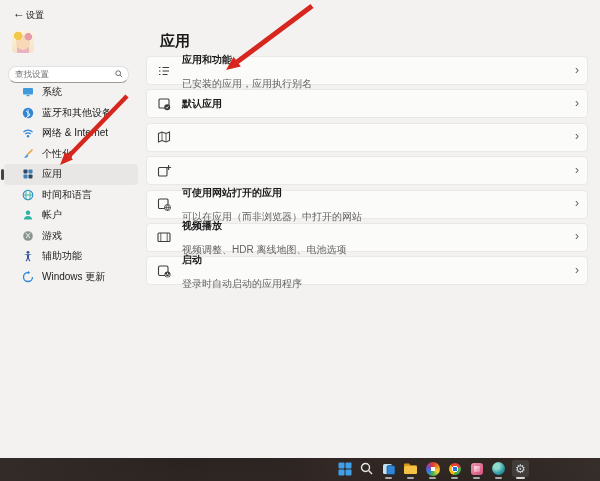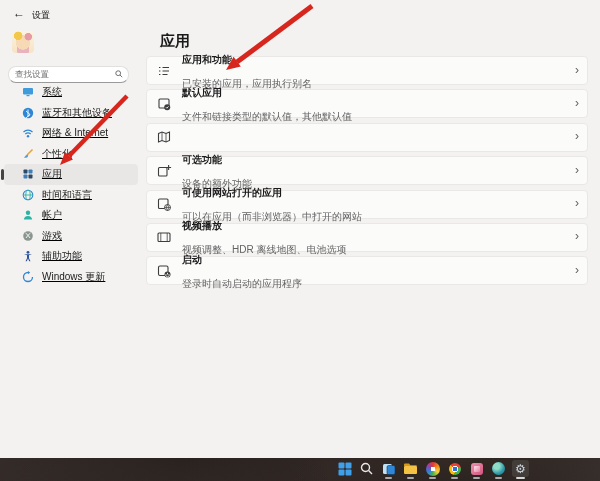--- a/index.html
+++ b/index.html
@@ -4,40 +4,40 @@
 <style>
   html,body{margin:0;padding:0;}
   .screen{position:relative;width:600px;height:481px;overflow:hidden;
     font-family:"Liberation Sans","DejaVu Sans",sans-serif;background:#f3f2f0;}
 
   
   .window{position:absolute;left:0;top:0;width:600px;height:458px;background:#f3f2f0;}
 
   .titlebar{position:absolute;left:0;top:0;width:100%;height:28px;}
   .back-btn{position:absolute;left:13px;top:6px;font-size:12px;color:#1b1b1b;cursor:default;}
-  .win-title{position:absolute;left:32px;top:9px;font-size:9px;color:#1b1b1b;}
+  .win-title{position:absolute;left:26px;top:9px;font-size:9px;color:#1b1b1b;}
 
   
   .avatar{position:absolute;left:12px;top:31px;width:22px;height:22px;border-radius:4px;
     background:
       radial-gradient(circle at 28% 22%, #f2c84b 0 4px, transparent 4.5px),
       radial-gradient(circle at 74% 26%, #e79ba6 0 3.5px, transparent 4px),
       radial-gradient(circle at 50% 52%, #f7d9b5 0 7px, transparent 7.5px),
       radial-gradient(circle at 42% 50%, #5a3b25 0 1.2px, transparent 1.6px),
       radial-gradient(circle at 60% 50%, #5a3b25 0 1.2px, transparent 1.6px),
       radial-gradient(circle at 50% 85%, #e8b2be 0 6px, transparent 6.5px),
       linear-gradient(180deg,#fdf3df 0%,#f6e3c4 100%);}
 
   .searchbox{position:absolute;left:8px;top:66px;width:119px;height:15px;background:#ffffff;
     border:1px solid #e2e0de;border-bottom:1px solid #9a9a9a;border-radius:8px;}
   .searchbox input{position:absolute;left:6px;top:0;width:92px;height:13px;border:none;outline:none;
     font-size:8.5px;color:#5c5c5c;background:transparent;font-family:inherit;padding:0;}
   .search-icon{position:absolute;right:5px;top:3px;width:8px;height:8px;}
 
-  .nav{position:absolute;left:4px;top:82px;width:134px;text-decoration:underline;}
+  .nav{position:absolute;left:4px;top:82px;width:134px;}
   .nav-item{position:relative;height:20.5px;display:flex;align-items:center;gap:8px;
     padding-left:18px;box-sizing:border-box;border-radius:4px;font-size:10px;color:#1b1b1b;cursor:default;}
   .nav-item .nicon{width:12px;height:12px;flex:0 0 12px;display:flex;align-items:center;justify-content:center;}
   .nav-item.selected{background:#e9e7e5;}
   .nav-item.selected::before{content:"";position:absolute;left:-3px;top:5px;width:3px;height:11px;
     background:#444444;border-radius:2px;}
 
   
   .page-title{position:absolute;left:160px;top:32px;font-size:15px;font-weight:bold;color:#1a1a1a;}
   .cards{position:absolute;left:146px;top:56px;width:442px;}
@@ -219,42 +219,37 @@
       </div>
 
       <div class="card">
         <svg class="cicon" viewBox="0 0 16 16">
           <rect x="3" y="3" width="10" height="9" rx="1" stroke="#3d3d3d" stroke-width="1.1" fill="none"></rect>
           <circle cx="11.2" cy="11.2" r="3" fill="#3d3d3d"></circle>
           <path d="M9.9 11.2l1 1 1.6-1.8" stroke="#fbfbfa" stroke-width="0.9" fill="none"></path>
         </svg>
         <div class="ctext">
           <span class="ctitle">默认应用</span>
-          <span class="csub">文件和链接类型的默认值，其他默认值</span>
         </div>
         <span class="chev">›</span>
       </div>
 
       <div class="card">
         <svg class="cicon" viewBox="0 0 16 16">
           <path d="M2.5 4.5L6 3l4 1.5L13.5 3v8.5L10 13 6 11.5l-3.5 1.5z" stroke="#3d3d3d" stroke-width="1.1" fill="none"></path>
           <path d="M6 3v8.5M10 4.5V13" stroke="#3d3d3d" stroke-width="0.8" fill="none"></path>
         </svg>
         <span class="chev">›</span>
       </div>
 
       <div class="card">
         <svg class="cicon" viewBox="0 0 16 16">
           <rect x="2.5" y="4.5" width="8.5" height="8.5" rx="1" stroke="#3d3d3d" stroke-width="1.1" fill="none"></rect>
           <path d="M12.6 2v5M10.1 4.5h5" stroke="#3d3d3d" stroke-width="1.1" fill="none"></path>
         </svg>
-        <div class="ctext">
-          <span class="ctitle">可选功能</span>
-          <span class="csub">设备的额外功能</span>
-        </div>
         <span class="chev">›</span>
       </div>
 
       <div class="card">
         <svg class="cicon" viewBox="0 0 16 16">
           <rect x="2.5" y="3" width="9.5" height="9.5" rx="1" stroke="#3d3d3d" stroke-width="1.1" fill="none"></rect>
           <circle cx="11.5" cy="11.5" r="3" stroke="#3d3d3d" stroke-width="0.9" fill="#fbfbfa"></circle>
           <path d="M8.5 11.5h6M11.5 8.5a4.5 4.5 0 0 1 0 6M11.5 8.5a4.5 4.5 0 0 0 0 6" stroke="#3d3d3d" stroke-width="0.7" fill="none"></path>
         </svg>
         <div class="ctext">

